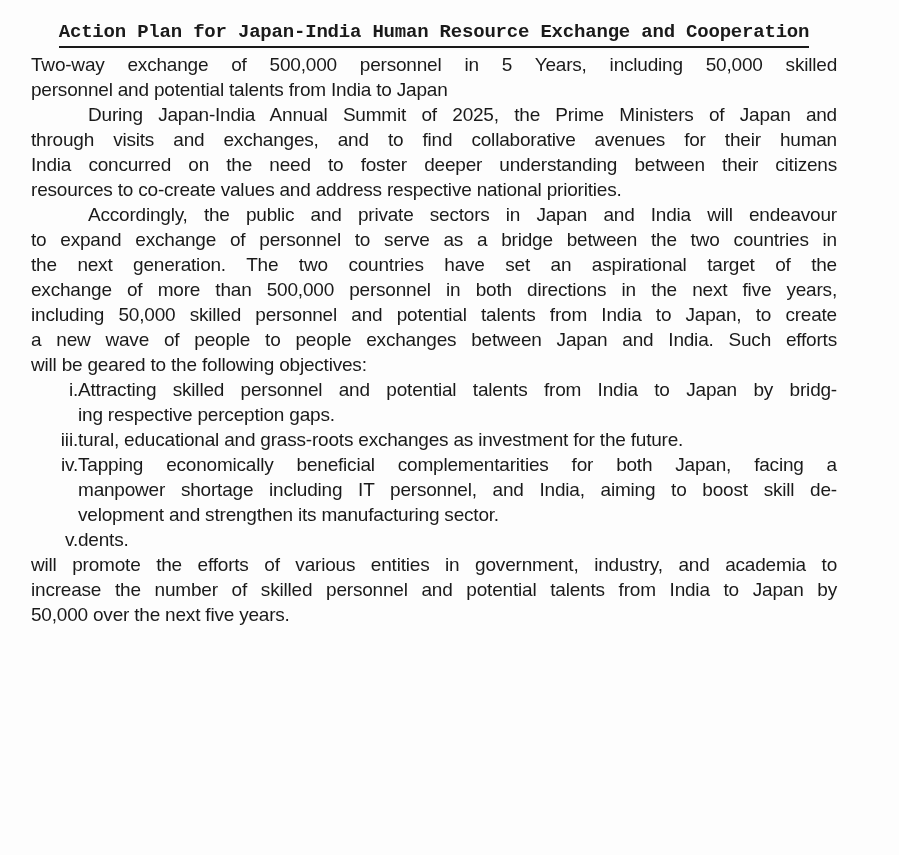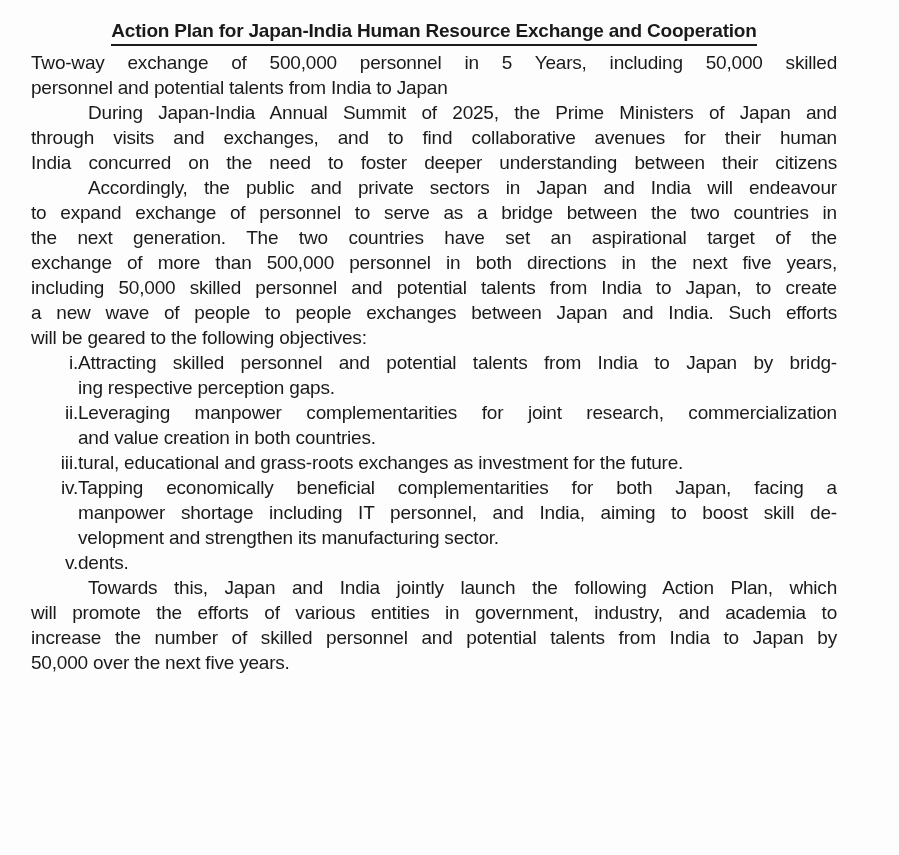--- a/index.html
+++ b/index.html
@@ -24,20 +24,21 @@
     text-align: center;
     font-weight: bold;
     margin-bottom: 4px;
     white-space: nowrap;
   }
   .title-text {
     display: inline-block;
     border-bottom: 2.5px solid var(--text-color, #1a1a1a);
     padding-bottom: 1px;
     letter-spacing: -0.2px;
+    font-family: Liberation Mono, monospace;
   }
   .doc-blocks .block + .block {
   }
   .line {
     text-align: justify;
     text-align-last: justify;
     letter-spacing: -0.2px;
     min-height: 25px;
   }
   .line.last {
@@ -71,43 +72,37 @@
   </div>
   <div class="doc-blocks">
       <div class="block paragraph">
         <div class="line">Two-way exchange of 500,000 personnel in 5 Years, including 50,000 skilled</div>
         <div class="line last">personnel and potential talents from India to Japan</div>
       </div>
       <div class="block paragraph">
         <div class="line indent">During Japan-India Annual Summit of 2025, the Prime Ministers of Japan and</div>
         <div class="line">through visits and exchanges, and to find collaborative avenues for their human</div>
         <div class="line">India concurred on the need to foster deeper understanding between their citizens</div>
+        <div class="line last">resources to co-create values and address respective national priorities.</div>
       </div>
       <div class="block paragraph">
         <div class="line indent">Accordingly, the public and private sectors in Japan and India will endeavour</div>
         <div class="line">to expand exchange of personnel to serve as a bridge between the two countries in</div>
         <div class="line">the next generation. The two countries have set an aspirational target of the</div>
         <div class="line">exchange of more than 500,000 personnel in both directions in the next five years,</div>
         <div class="line">including 50,000 skilled personnel and potential talents from India to Japan, to create</div>
         <div class="line">a new wave of people to people exchanges between Japan and India. Such efforts</div>
         <div class="line last">will be geared to the following objectives:</div>
       </div>
       <div class="block list">
         <div class="list-item">
           <div class="marker">i.</div>
           <div class="item-content">
             <div class="line">Attracting skilled personnel and potential talents from India to Japan by bridg-</div>
             <div class="line last">ing respective perception gaps.</div>
-          </div>
-        </div>
-        <div class="list-item">
-          <div class="marker">ii.</div>
-          <div class="item-content">
-            <div class="line">Leveraging manpower complementarities for joint research, commercialization</div>
-            <div class="line last">and value creation in both countries.</div>
           </div>
         </div>
         <div class="list-item">
           <div class="marker">iii.</div>
           <div class="item-content">
             <div class="line last">tural, educational and grass-roots exchanges as investment for the future.</div>
           </div>
         </div>
         <div class="list-item">
           <div class="marker">iv.</div>
@@ -118,19 +113,18 @@
           </div>
         </div>
         <div class="list-item">
           <div class="marker">v.</div>
           <div class="item-content">
             <div class="line last">dents.</div>
           </div>
         </div>
       </div>
       <div class="block paragraph">
-        <div class="line indent">Towards this, Japan and India jointly launch the following Action Plan, which</div>
         <div class="line">will promote the efforts of various entities in government, industry, and academia to</div>
         <div class="line">increase the number of skilled personnel and potential talents from India to Japan by</div>
         <div class="line last">50,000 over the next five years.</div>
       </div>
     </div>
 </div>
 
 </body></html>

